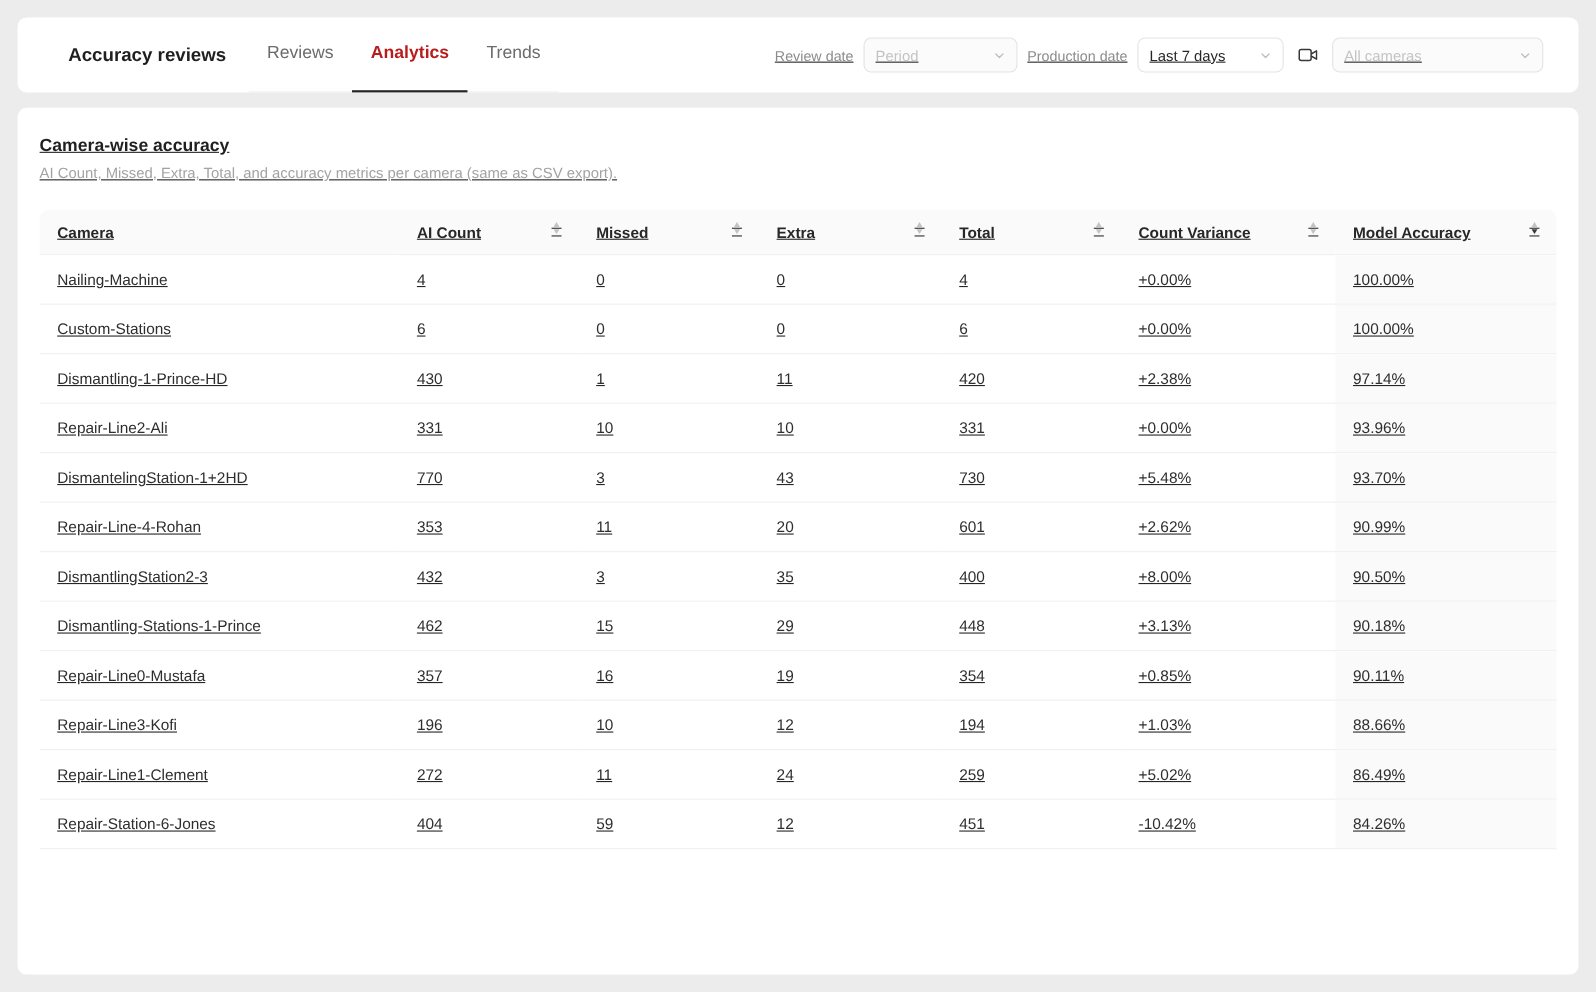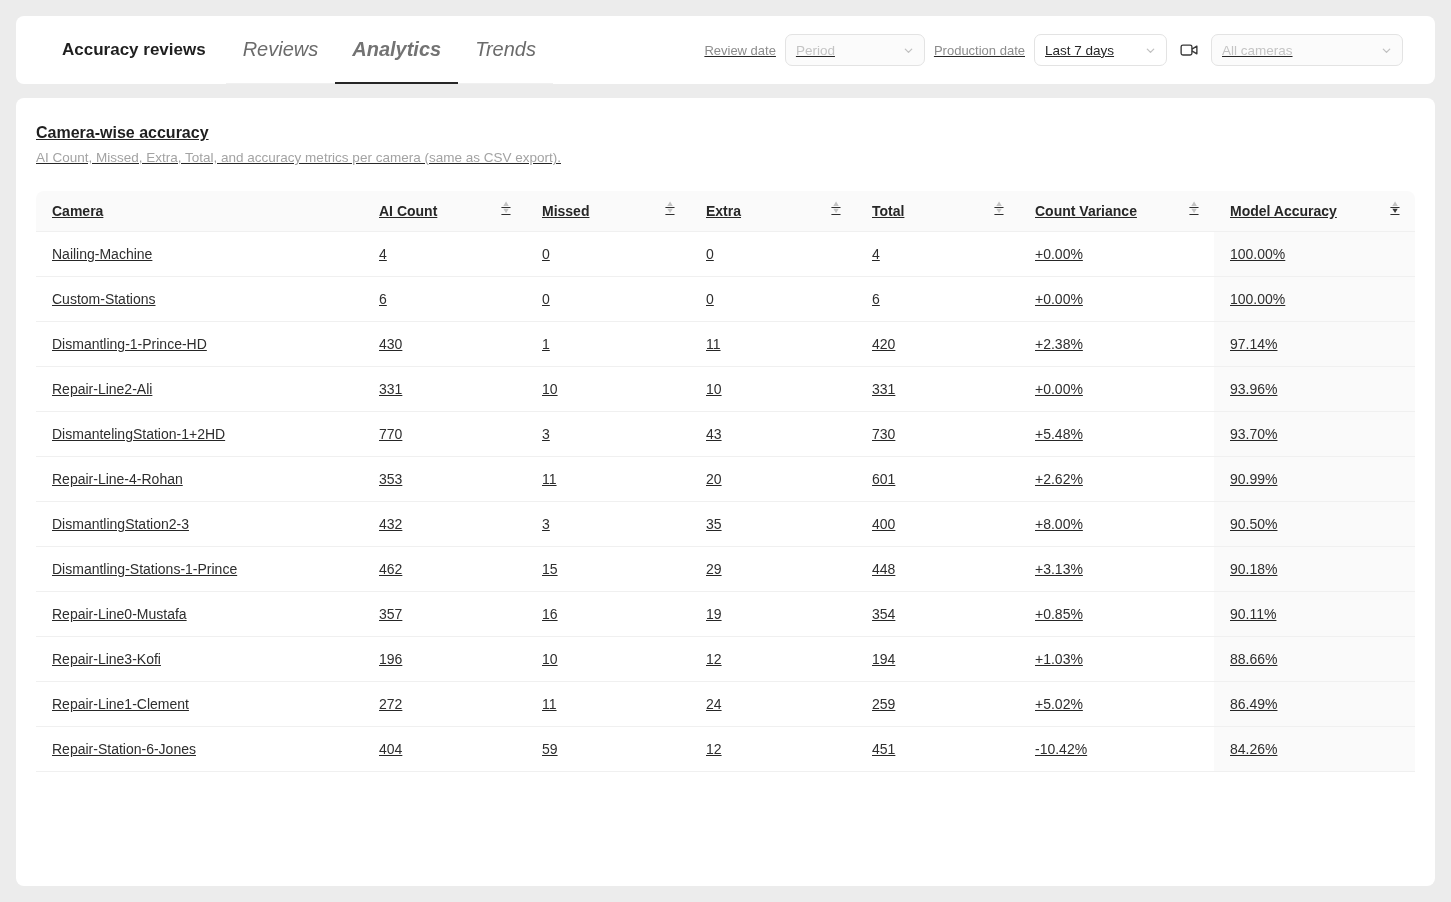--- a/index.html
+++ b/index.html
@@ -13,24 +13,24 @@
   .page { padding:16px; height:100%; display:flex; flex-direction:column; gap:14px; }
 
   
   .topbar {
     background:#fff; border-radius:8px; height:68px; flex:0 0 68px;
     display:flex; align-items:center; padding:0 32px;
   }
   .page-title { font-size:17px; font-weight:700; color:#1f1f1f; white-space:nowrap; margin:0 20px 0 14px; }
   .tabs { display:flex; align-self:stretch; border-bottom:1px solid #f0f0f0; }
   .tab {
-    display:flex; align-items:center; padding:0 17px; font-size:20px; color:#6b6b6b;
-    cursor:pointer; border-bottom:2px solid transparent; margin-bottom:-1px; white-space:nowrap;font-style:italic;
-  }
-  .tab.active { color:#737373; font-weight:600; border-bottom-color:#262626; }
+    display:flex; align-items:center; padding:0 17px; font-size:16px; color:#6b6b6b;
+    cursor:pointer; border-bottom:2px solid transparent; margin-bottom:-1px; white-space:nowrap;
+  }
+  .tab.active { color:#b91c1c; font-weight:600; border-bottom-color:#262626; }
 
   .filters { margin-left:auto; display:flex; align-items:center; gap:9px;text-decoration:underline; }
   .filter-label { color:#8c8c8c; font-size:13px; white-space:nowrap; }
   .select {
     height:32px; border:1px solid #e3e3e3; border-radius:7px; background:#fff;
     display:flex; align-items:center; justify-content:space-between;
     padding:0 10px; font-size:13.5px; cursor:pointer; gap:8px;text-align:right;
   }
   .select.disabled { background:#fbfbfb; }
   .select-value { color:#262626; white-space:nowrap; }

